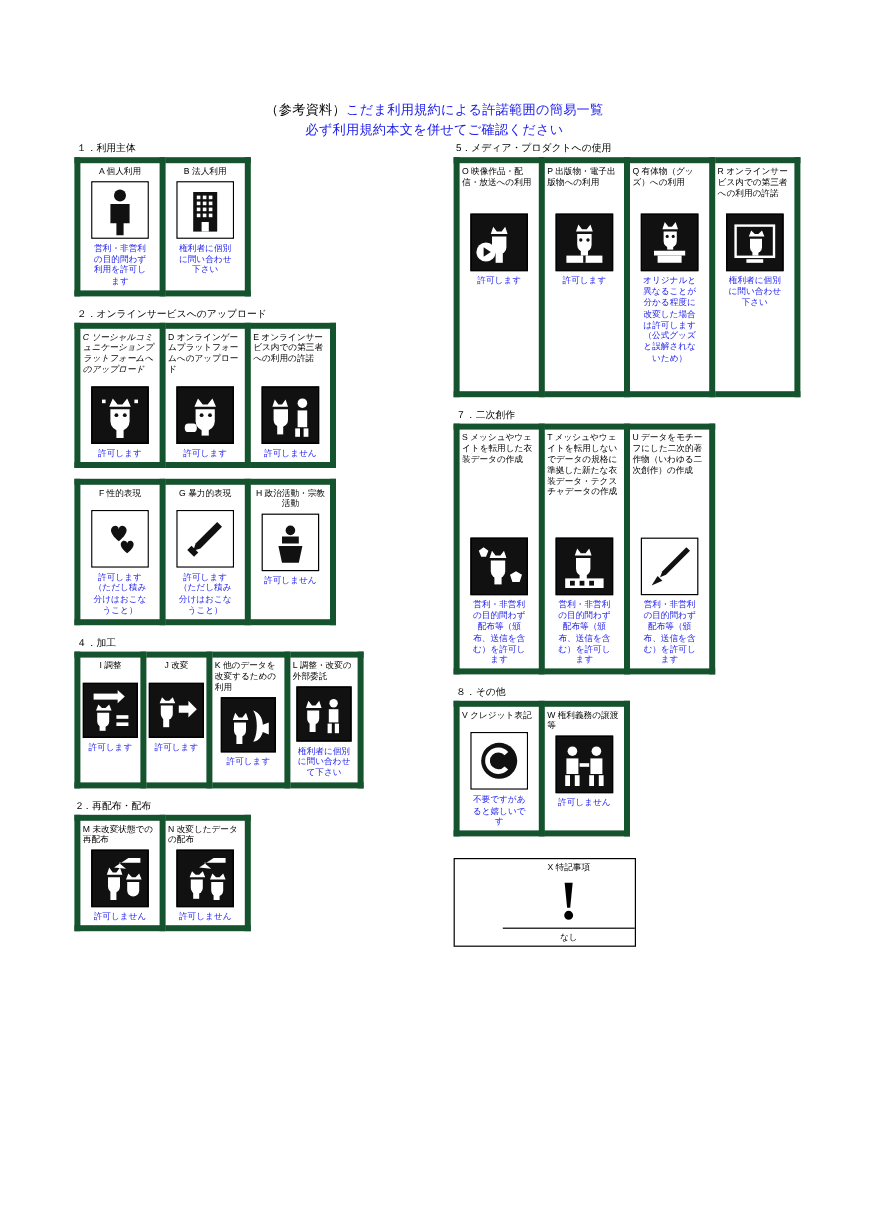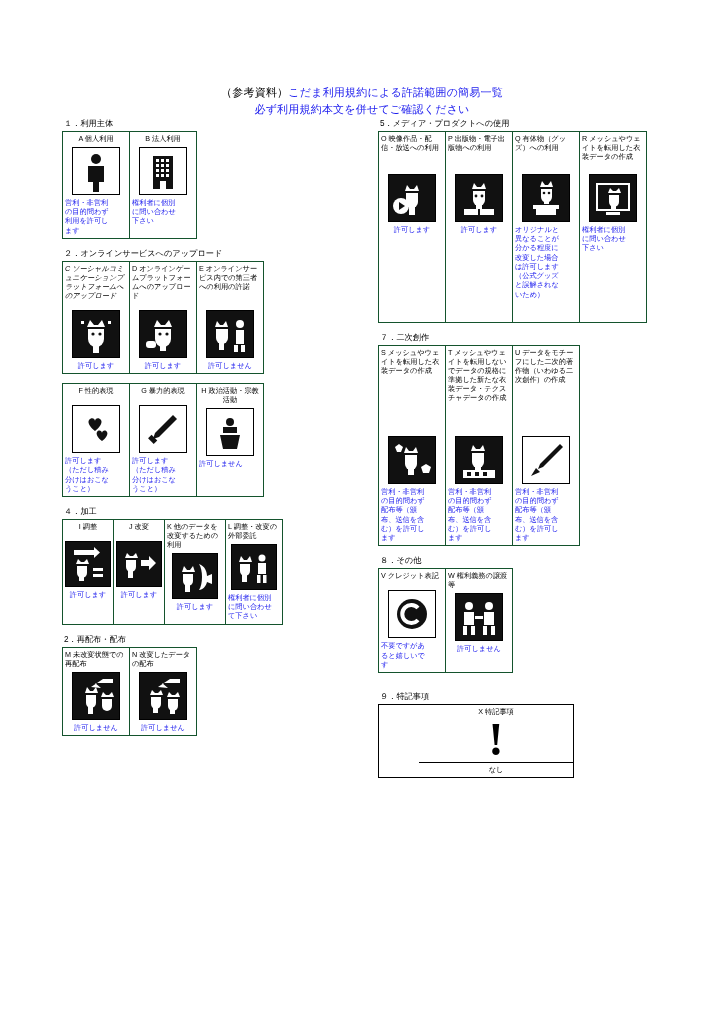--- a/index.html
+++ b/index.html
@@ -53,21 +53,21 @@
   .section-title {
     font-size: 8.2px;
     margin-bottom: 2px;
     padding-left: 2px;
   }
   table.grid {
     border-collapse: collapse;
     table-layout: fixed;
   }
   table.grid td {
-    border: 1px solid #14532d;
+    border: 5px solid #14532d;
     vertical-align: top;
     padding: 0;
   }
   .cell {
     display: flex;
     flex-direction: column;
     align-items: center;
   }
   .cell-head {
     font-size: 7.2px;
@@ -89,30 +89,30 @@
     overflow: hidden;
   }
   .icon-box.dark { background: #000; }
   .cell-note {
     font-size: 7.2px;
     line-height: 1.28;
     color: #1a1aee;
     padding: 1px 2px 3px 2px;
     width: 100%;
     box-sizing: border-box;
-    text-align: left;
+    text-align: center;
   }
   .cell-note.center { text-align: center; }
 
   
   svg { display: block; }
 
   .special-box {
     border: 1px solid #000;
-    width: 196px;
+    width: 152px;
     box-sizing: border-box;
     padding-left: 40px;
   }
   .special-head {
     font-size: 7.2px;
     text-align: center;
     padding: 2px 0 1px 0;
   }
   .special-foot {
     font-size: 7.2px;
@@ -535,21 +535,21 @@
 分かる程度に
 改変した場合
 は許可します
 （公式グッズ
 と誤解されな
 いため）</div>
               </div>
             </td>
             <td style="width:66px;">
               <div class="cell">
-                <div class="cell-head" style="min-height:40px;">R メッシュやウェイトを転用した衣装データの作成</div>
+                <div class="cell-head" style="min-height:40px;">R オンラインサービス内での第三者への利用の許諾</div>
                 <div class="icon-box dark">
                   <svg viewBox="0 0 46 46" width="46" height="46">
                         <rect width="46" height="46" fill="#111"></rect>
                         <rect x="7" y="9" width="32" height="26" fill="none" stroke="#fff" stroke-width="2"></rect>
                         <g fill="#fff">
                           <path d="M18 18l2-5 3 3h3l3-3 2 5z"></path>
                           <path d="M19 20h10v7a5 5 0 0 1-10 0z"></path>
                           <rect x="21" y="28" width="5" height="6"></rect>
                           <rect x="16" y="37" width="14" height="3"></rect>
                         </g>
@@ -684,21 +684,20 @@
                 </div>
                 <div class="cell-note center">許可しません</div>
               </div>
             </td>
           </tr>
         </tbody>
           </table>
       </div>
 
       <div class="section" style="margin-top:18px;">
-        <div class="section-title">９．特記事項</div>
         <div class="special-box">
           <div class="special-head">X 特記事項</div>
           <div class="excl">!</div>
           <div class="special-foot">なし</div>
         </div>
       </div>
 
     </div>
 
   </div>

